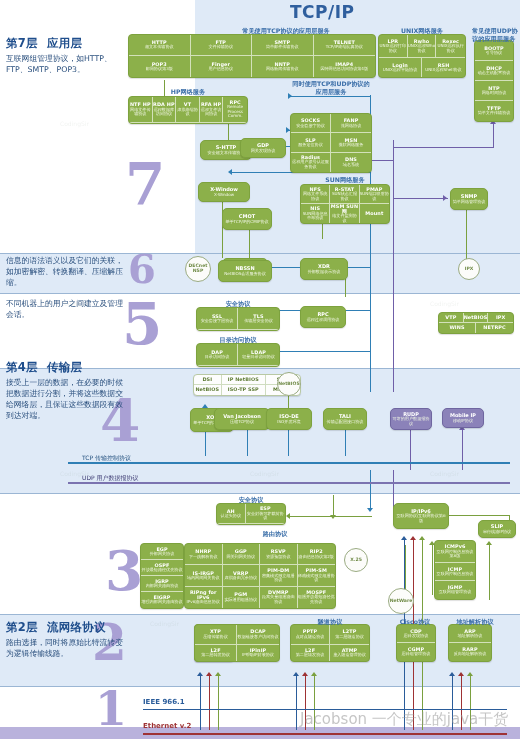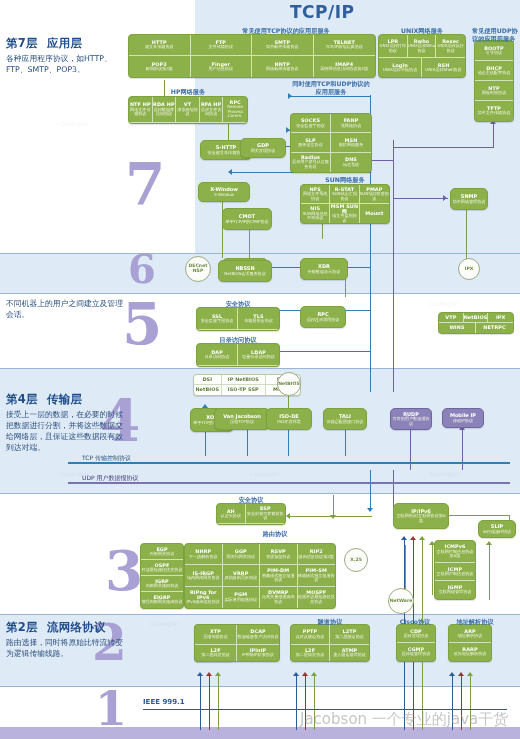--- a/index.html
+++ b/index.html
@@ -116,34 +116,35 @@
   <div class="band-line" style="top:293px;"></div>
   <div class="band-line" style="top:368px;"></div>
   <div class="band-line" style="top:493px;"></div>
   <div class="band-line" style="top:614px;"></div>
   <div class="band-line" style="top:686px;"></div>
 
   <div class="title" style="left:290px;top:2px;">TCP/IP</div>
 
   <div class="layerinfo" style="top:36px;">
     <div class="ttl"><span class="num">第7层</span><span class="nm">应用层</span></div>
-    <div class="desc">各种应用程序协议，如HTTP、FTP、SMTP、POP3。</div>
+    <div class="desc">互联网组管理协议，如HTTP、FTP、SMTP、POP3。</div>
   </div>
   <div class="bignum" style="left:125px;top:160px;font-size:58px;">7</div>
 
   <div class="layerinfo" style="top:253px;">
+    <div class="desc">信息的语法语义以及它们的关联，如加密解密、转换翻译、压缩解压缩。</div>
   </div>
   <div class="bignum" style="left:128px;top:252px;font-size:40px;">6</div>
 
   <div class="layerinfo" style="top:296px;">
     <div class="desc">不同机器上的用户之间建立及管理会话。</div>
   </div>
   <div class="bignum" style="left:122px;top:300px;font-size:58px;">5</div>
 
-  <div class="layerinfo" style="top:392px;">
+  <div class="layerinfo" style="top:360px;">
     <div class="ttl"><span class="num">第4层</span><span class="nm">传输层</span></div>
     <div class="desc">接受上一层的数据，在必要的时候把数据进行分割，并将这些数据交给网络层，且保证这些数据段有效到达对端。</div>
   </div>
   <div class="bignum" style="left:100px;top:397px;font-size:58px;">4</div>
 
   <div class="bignum" style="left:105px;top:548px;font-size:55px;">3</div>
 
   <div class="layerinfo" style="top:620px;">
     <div class="ttl"><span class="num">第2层</span><span class="nm">流网络协议</span></div>
     <div class="desc">路由选择，同时将原始比特流转变为逻辑传输线路。</div>
@@ -740,22 +741,26 @@
         <span class="cn">地址解析协议</span>
       </div>
     <div class="cell" style="width:100%;height:50%;border-right:none;border-bottom:none;">
         <span class="ab">RARP</span>
         <span class="cn">反向地址解析协议</span>
       </div>
   </div>
 
   <div class="phys" style="left:143px;top:689px;width:364px;">
     <div>
-      <span class="t" style="color:#2a5c9a;">IEEE 999.1</span>
+      <span class="t" style="color:#2a5c9a;">IEEE 966.1</span>
       <div class="r" style="background:#2a5c9a;"></div>
+    </div>
+    <div style="margin-top:3px;">
+      <span class="t" style="color:#9e3234;">Ethernet v.2</span>
+      <div class="r" style="background:#9e3234;"></div>
     </div>
     <div style="margin-top:3px;">
       
       
     </div>
   </div>
 
   <div class="wm" style="left:300px;top:710px;">Jacobson 一个专业的java干货</div>
   <div class="tile" style="left:60px;top:120px;">CodingSir</div>
   <div class="tile" style="left:60px;top:300px;">CodingSir</div>

